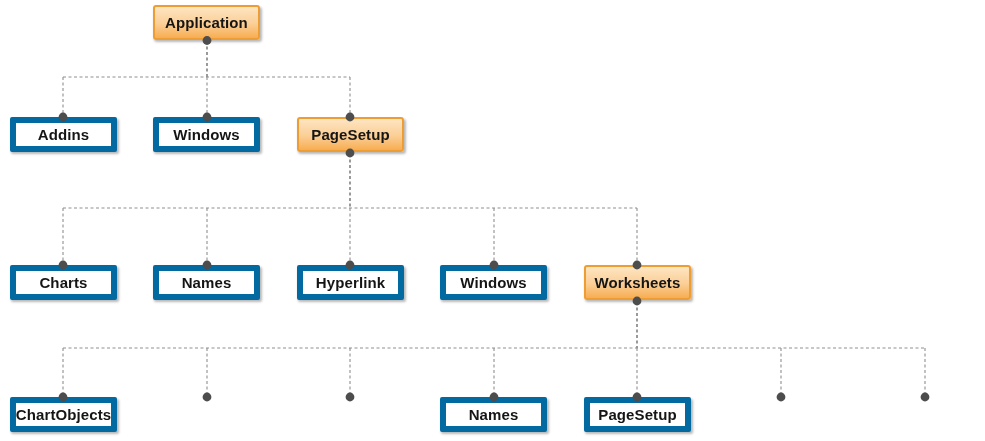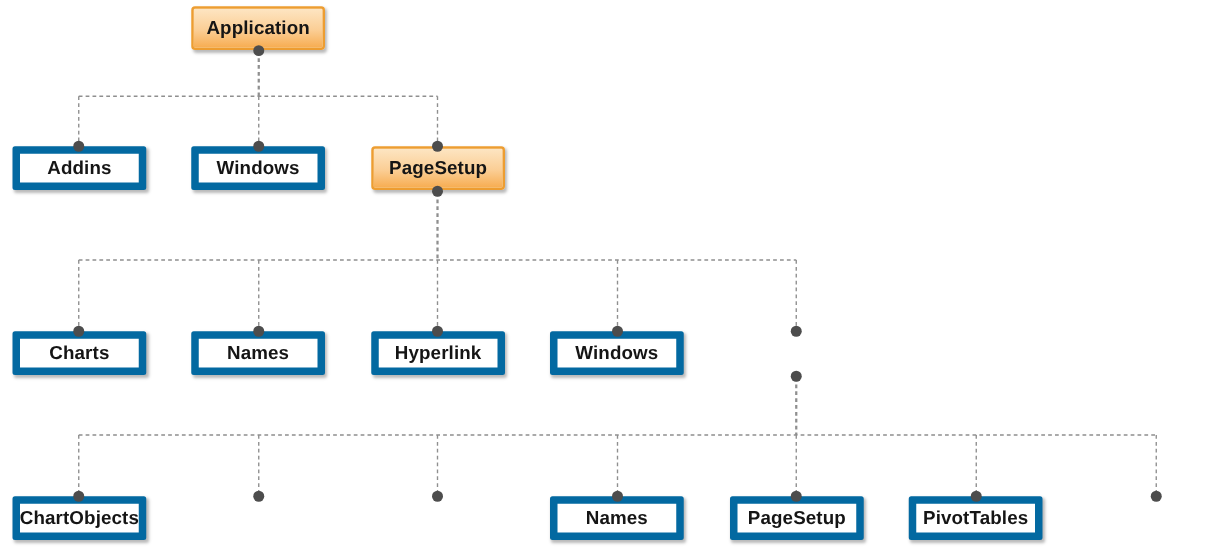--- a/index.html
+++ b/index.html
@@ -73,25 +73,25 @@
   <div class="node hl c2 r1">Application</div>
 
   <div class="node c1 r2">Addins</div>
   <div class="node c2 r2">Windows</div>
   <div class="node hl c3 r2">PageSetup</div>
 
   <div class="node c1 r3">Charts</div>
   <div class="node c2 r3">Names</div>
   <div class="node c3 r3">Hyperlink</div>
   <div class="node c4 r3">Windows</div>
+  <div class="node hl c5 r3">Worksheets</div>
 
   <div class="node c1 r4">ChartObjects</div>
   <div class="node c4 r4">Names</div>
   <div class="node c5 r4">PageSetup</div>
-  <div class="node c6 r4">PivotTables</div>
 
   <svg class="layer dots" width="985" height="441" viewBox="0 0 985 441">
     <g fill="#4D4D4D">
 
       <circle cx="207" cy="40.5" r="4.4"></circle>
       <circle cx="350" cy="153" r="4.4"></circle>
       <circle cx="637" cy="301" r="4.4"></circle>
 
       <circle cx="63" cy="117" r="4.4"></circle>
       <circle cx="207" cy="117" r="4.4"></circle>

